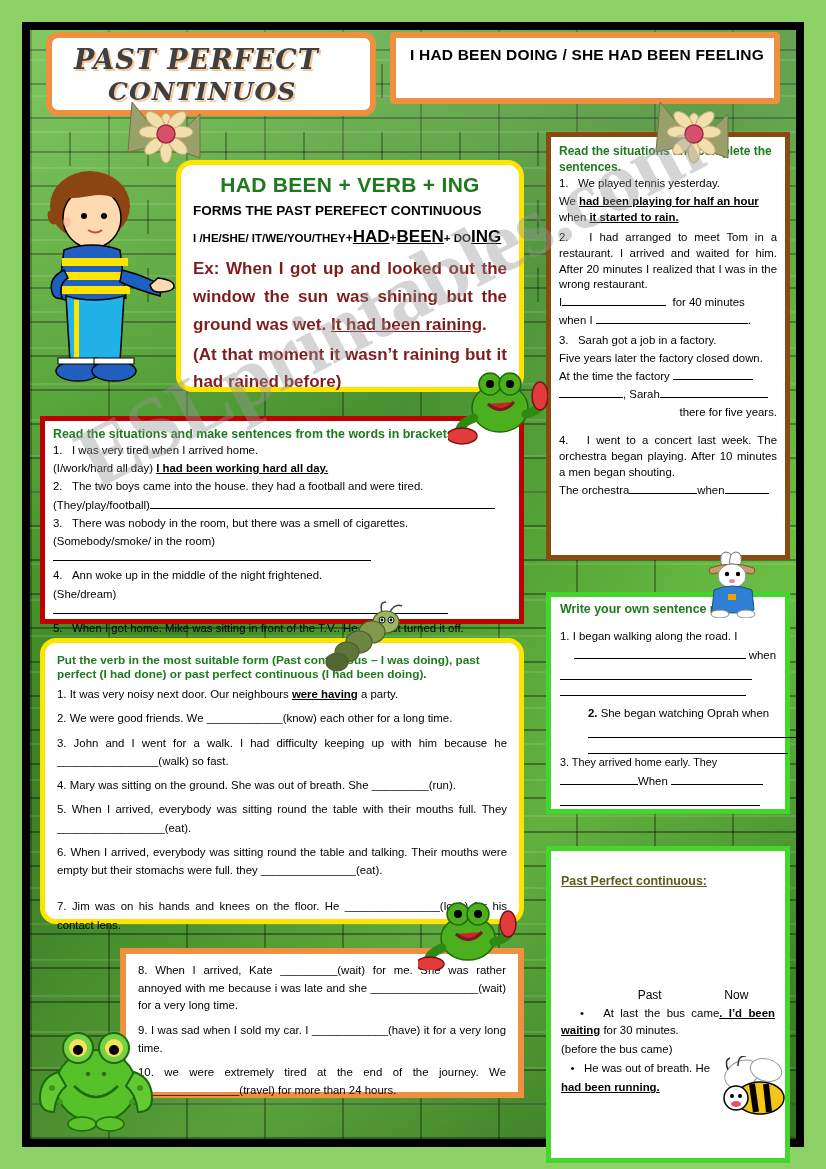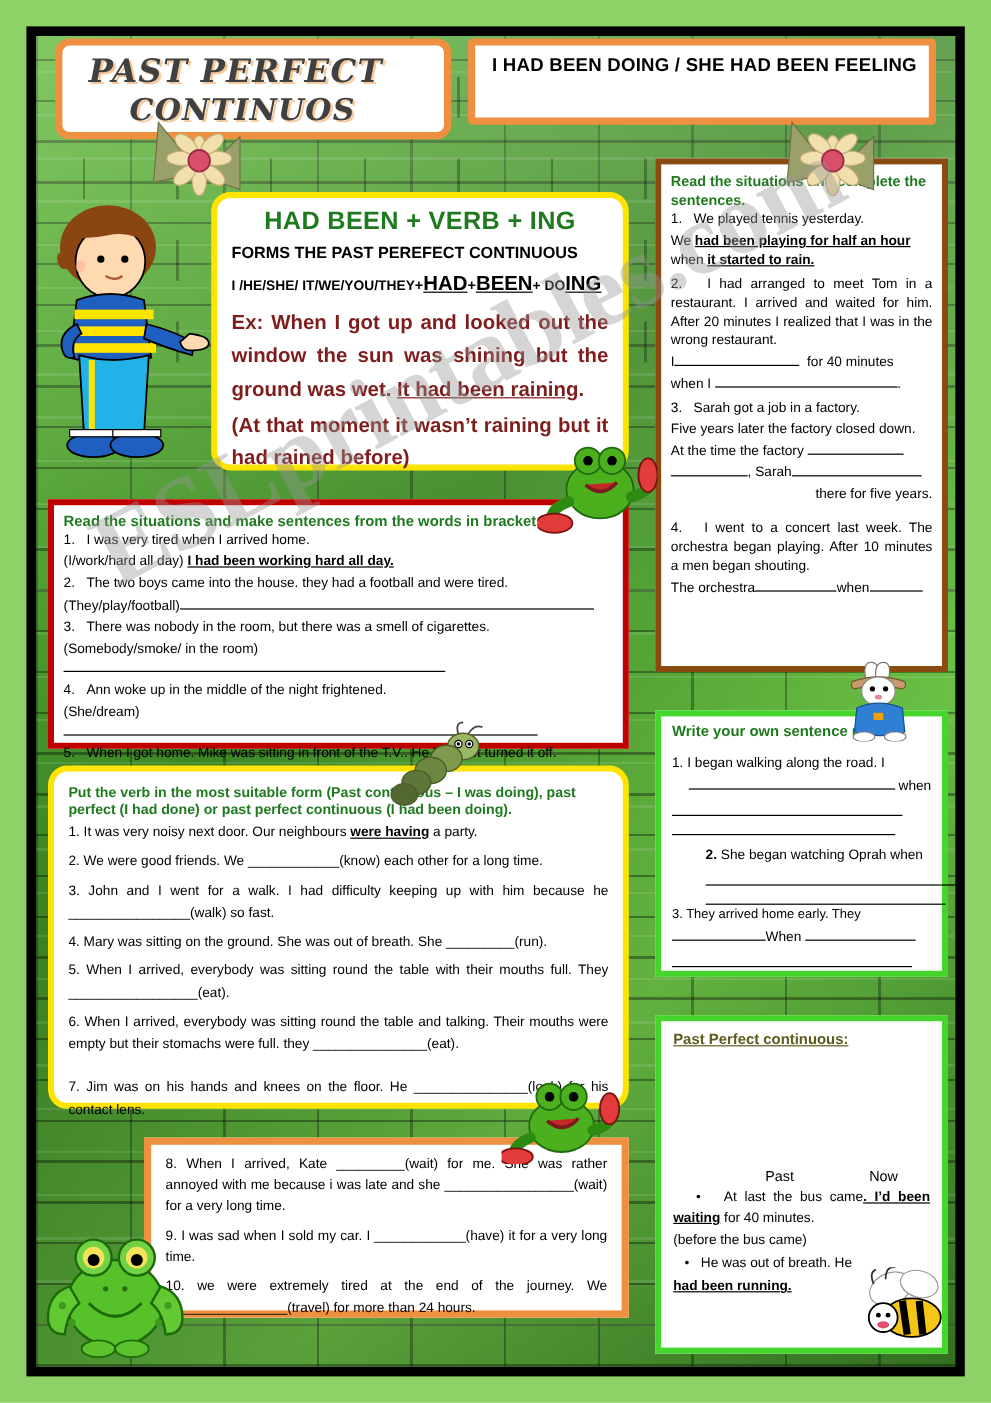--- a/index.html
+++ b/index.html
@@ -300,30 +300,30 @@
     <ellipse cx="32" cy="28" rx="14" ry="12" fill="#fff" stroke="#888" stroke-width="1"></ellipse>
     <circle cx="27" cy="26" r="2.2" fill="#000"></circle>
       <circle cx="38" cy="26" r="2.2" fill="#000"></circle>
     <ellipse cx="32" cy="33" rx="3" ry="2" fill="#e08aa0"></ellipse>
     <path d="M14 42 q18 -8 38 0 l2 20 q-20 6 -42 0z" fill="#2f7fd4" stroke="#18508c" stroke-width="1"></path>
     <rect x="28" y="46" width="8" height="6" fill="#f0a000"></rect>
     <ellipse cx="20" cy="66" rx="9" ry="4" fill="#fff" stroke="#888" stroke-width="1"></ellipse>
     <ellipse cx="46" cy="66" rx="9" ry="4" fill="#fff" stroke="#888" stroke-width="1"></ellipse>
   </svg>
 
-  <div class="panel green-box" style="left:546px;top:846px;width:244px;height:282px;padding:8px 10px;">
+  <div class="panel green-box" style="left:546px;top:846px;width:244px;height:317px;padding:23px 10px;">
     <div style="font-size:12.4px;font-weight:700;color:#5c5c1f;text-decoration:underline;">Past Perfect continuous:</div>
     <div style="height:100px;"></div>
     <div style="font-size:12px;color:#000;text-align:center;padding-left:50px;">
       <span>Past</span>
       <span style="display:inline-block;width:56px;"></span>
       <span>Now</span>
     </div>
     <div class="bodytxt jst" style="line-height:1.5;margin-top:3px;">
-      <p>&nbsp;&nbsp;&nbsp;•&nbsp;&nbsp;&nbsp;<span>At last the bus came</span><u class="b">. I’d been waiting</u><span> for  40  minutes.</span></p>
+      <p>&nbsp;&nbsp;&nbsp;•&nbsp;&nbsp;&nbsp;<span>At last the bus came</span><u class="b">. I’d been waiting</u><span> for  30  minutes.</span></p>
       <p style="text-align:left;">(before the bus came)</p>
     </div>
     <div class="bodytxt jst" style="line-height:1.5;margin-top:2px;">
       <p>&nbsp;&nbsp;&nbsp;•&nbsp;&nbsp;&nbsp;<span>He was out of breath. He</span></p>
       <p style="text-align:left;"><u class="b">had been running.</u></p>
     </div>
   </div>
 
   <svg class="art" style="left:716px;top:1056px;" width="76" height="62" viewBox="0 0 76 62">
     <ellipse cx="26" cy="18" rx="18" ry="13" fill="#fff" stroke="#999" stroke-width="1" transform="rotate(-25 26 18)"></ellipse>

